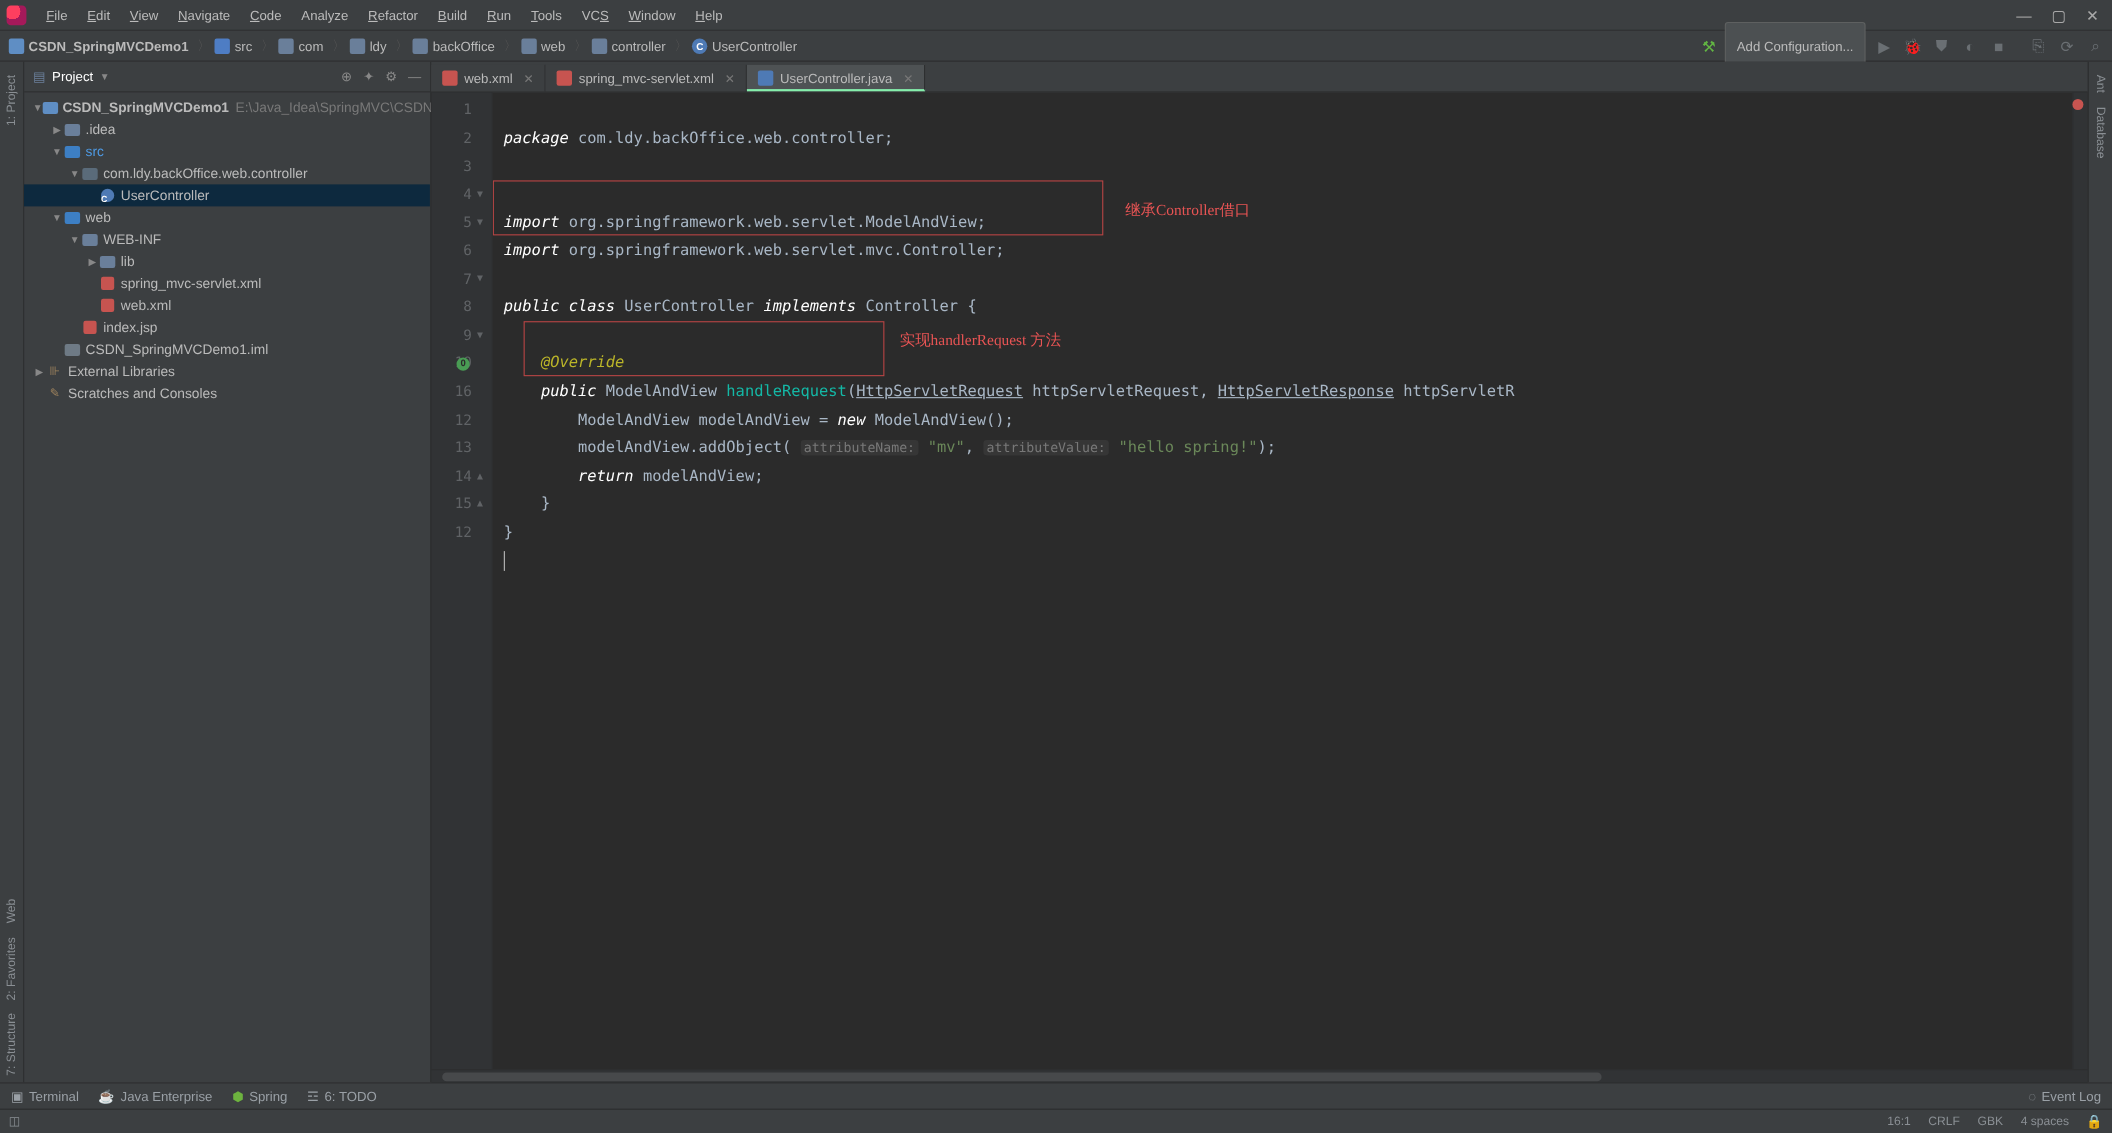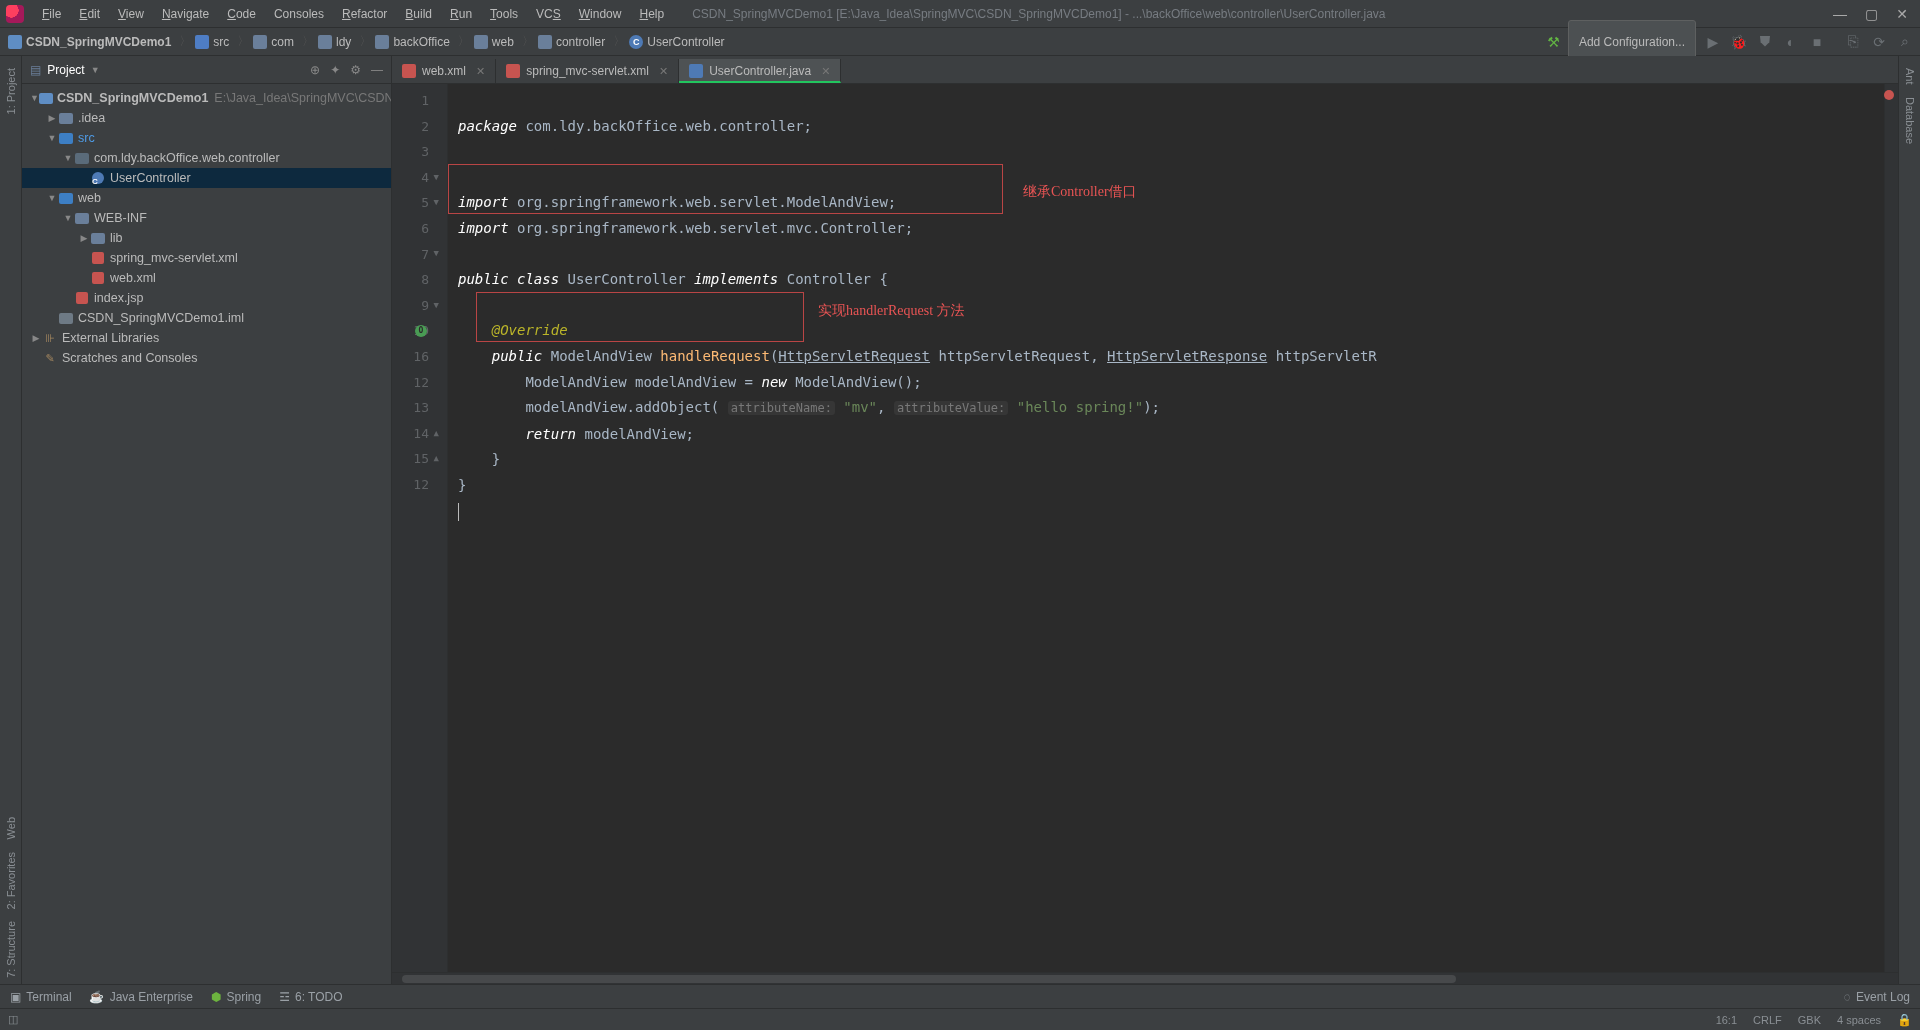--- a/index.html
+++ b/index.html
@@ -140,21 +140,21 @@
 .editor-wrap { flex:1; display:flex; flex-direction:column; background:#2b2b2b; }
 .tabs { height:28px; background:#3c3f41; display:flex; align-items:flex-end; border-bottom:1px solid #2d2f30;}
 .tab {
   display:flex; align-items:center; gap:6px;
   padding: 5px 10px;
   color:#bbbbbb;
   border-right:1px solid #2d2f30;
   background:#3c3f41;
   font-size:12px;
 }
-.tab.active { background:#4e5254; border-bottom:2px solid #22c55e; padding-bottom:3px;}
+.tab.active { background:#4e5254; border-bottom:2px solid #86efac; padding-bottom:3px;}
 .tab .close { color:#777; font-size:11px; margin-left:4px;}
 .tab .tico { width:14px; height:14px; display:inline-flex; align-items:center; justify-content:center; border-radius:2px;}
 .tico-xml { background:#c75450; }
 .tico-class { background:#4e7ab5; border-radius:50%;}
 
 .editor-body { flex:1; display:flex; position:relative; overflow:hidden;}
 .gutter {
   width: 56px;
   background:#313335;
   border-right:1px solid #2d2f30;
@@ -181,21 +181,21 @@
   flex:1;
   font-family: "Consolas", monospace;
   font-size: 14px;
   line-height: 25.6px;
   padding: 4px 0 4px 10px;
   white-space: pre;
   position:relative;
   overflow-x:auto;
 }
 .kw { color:#ffffff; font-style:italic; }
-.fn { color:#fdba74;margin-top:47px; }
+.fn { color:#14b8a6;margin-top:47px; }
 .str { color:#6a8759; }
 .ann { color:#bbb529; font-style:italic;}
 .hint { color:#787878; background:#363636; padding:0 3px; border-radius:3px; font-style:normal; font-size:12px;}
 .underl { text-decoration: underline; text-decoration-color:#a9b7c6; }
 .cursor-line { background:#323232; }
 .cursor-caret { border-left:1px solid #bbbbbb; height:18px; display:inline-block; vertical-align:middle;}
 .annotation-box1 {
   position:absolute;
   border:1px solid #b94545;
   pointer-events:none;
@@ -231,30 +231,29 @@
 <body>
 
 <div class="title-bar">
   <div class="app-icon"></div>
   <div class="menu" id="menu-root">
       <div class="item"><span class="mn">F</span>ile</div>
       <div class="item"><span class="mn">E</span>dit</div>
       <div class="item"><span class="mn">V</span>iew</div>
       <div class="item"><span class="mn">N</span>avigate</div>
       <div class="item"><span class="mn">C</span>ode</div>
-      <div class="item">Consoles</div>
+      <div class="item">Analyze</div>
       <div class="item"><span class="mn">R</span>efactor</div>
       <div class="item"><span class="mn">B</span>uild</div>
       <div class="item"><span class="mn">R</span>un</div>
       <div class="item"><span class="mn">T</span>ools</div>
       <div class="item">VC<span class="mn">S</span></div>
       <div class="item"><span class="mn">W</span>indow</div>
       <div class="item"><span class="mn">H</span>elp</div>
     </div>
-  <div class="title-path">CSDN_SpringMVCDemo1 [E:\Java_Idea\SpringMVC\CSDN_SpringMVCDemo1] - ...\backOffice\web\controller\UserController.java</div>
   <div class="win-controls">
     <span>—</span>
     <span>▢</span>
     <span>✕</span>
   </div>
 </div>
 
 <div class="nav-bar">
   <div class="crumbs" id="crumbs-root">
       <div class="crumb">

